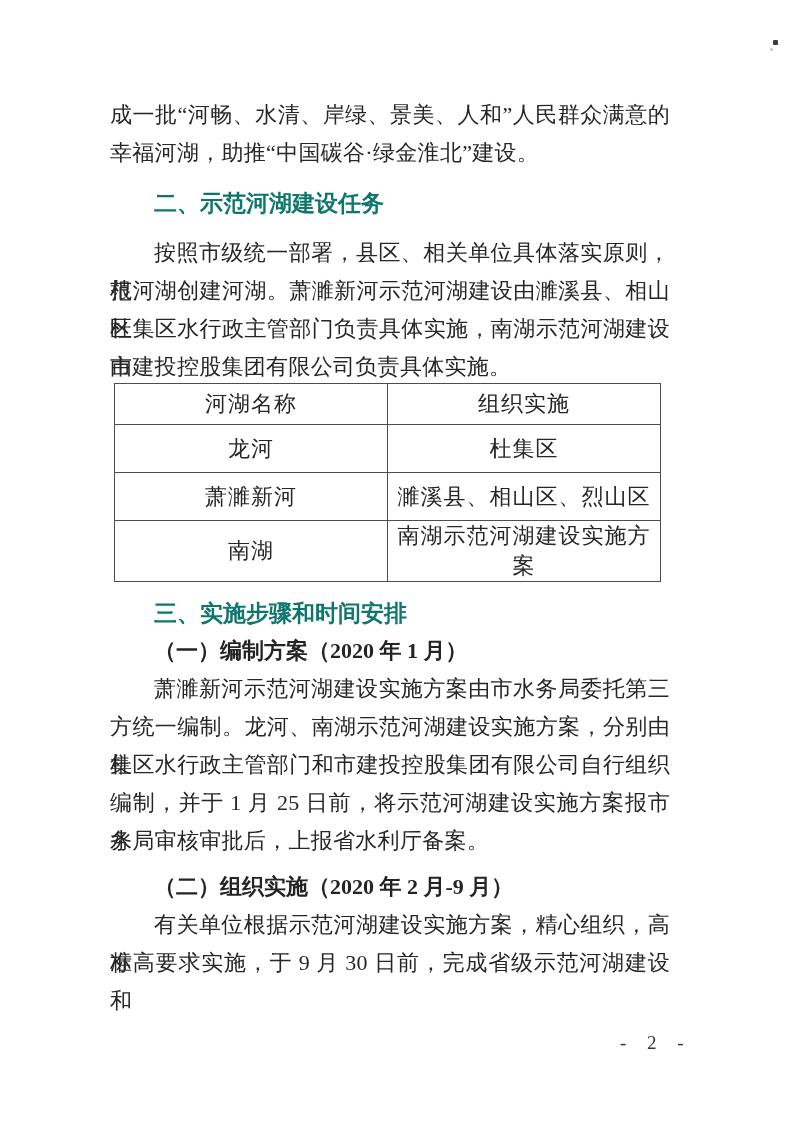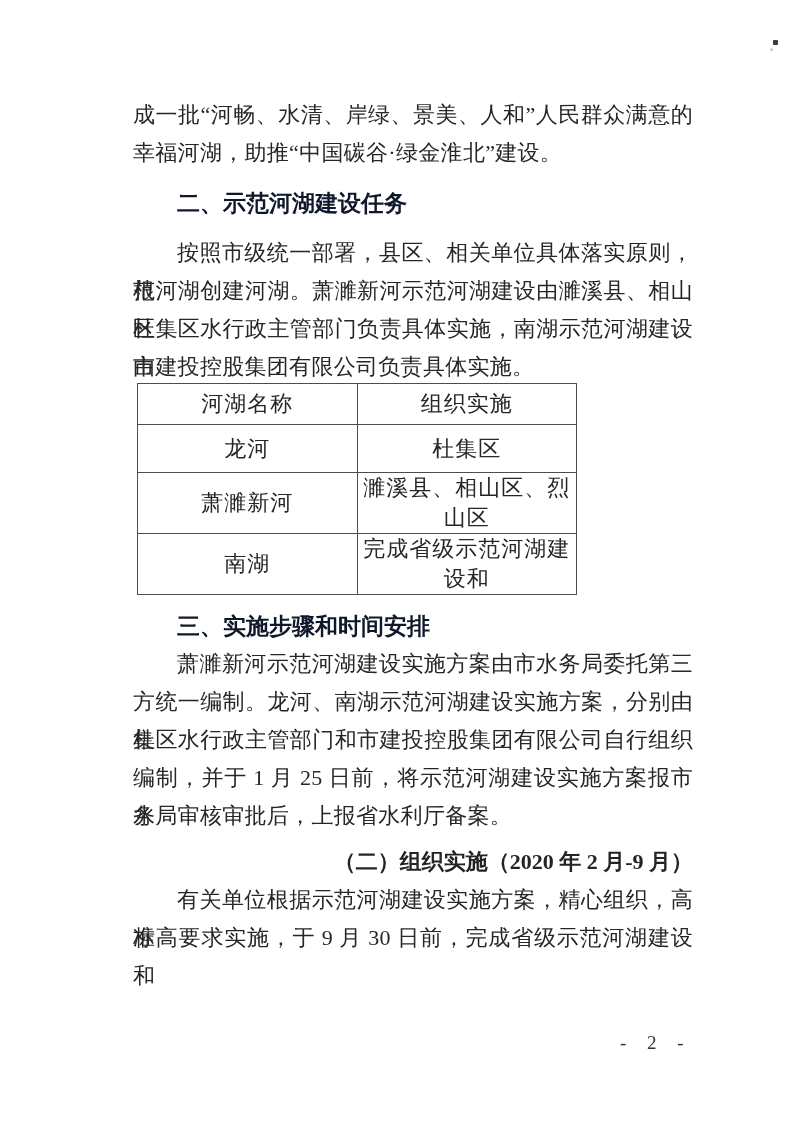--- a/index.html
+++ b/index.html
@@ -30,21 +30,21 @@
     position: absolute;
     left: 770px;
     top: 48px;
     width: 3px;
     height: 3px;
     background: #c9c9c9;
     border-radius: 50%;
   }
   .content {
     position: absolute;
-    left: 133px;
+    left: 110px;
     top: 96px;
     width: 560px;
   }
   .line {
     height: 38px;
     line-height: 38px;
     font-size: 22px;
     letter-spacing: 0.3px;
     white-space: nowrap;
   }
@@ -56,36 +56,36 @@
   }
   .indent { text-indent: 44px; }
   .h-num {
     margin-top: 12px;
     height: 38px;
     line-height: 38px;
     padding-left: 44px;
     font-size: 23px;
     font-weight: bold;
     font-family: "Liberation Sans", "DejaVu Sans", sans-serif;
-    color: #0f172a;
+    color: #0f766e;
   }
   .h-sub {
     height: 38px;
     line-height: 38px;
     padding-left: 44px;
     font-size: 22px;
     font-weight: bold;
     color: #242424;
   }
-  .h-sub2 { margin-top: 8px; text-align: right; }
+  .h-sub2 { margin-top: 8px; }
   .para2 { margin-top: 12px; }
   .para3 { }
   table.river-table {
     margin: -3px 0 0 4px;
-    width: 440px;
+    width: 547px;
     border-collapse: collapse;
     table-layout: fixed;
   }
   table.river-table th,
   table.river-table td {
     border: 1.5px solid #4d4d4d;
     text-align: center;
     vertical-align: middle;
     font-size: 22px;
     font-weight: normal;
@@ -138,27 +138,28 @@
         <tr>
           <td>龙河</td>
           <td>杜集区</td>
         </tr>
         <tr>
           <td>萧濉新河</td>
           <td>濉溪县、相山区、烈山区</td>
         </tr>
         <tr>
           <td>南湖</td>
-          <td>完成省级示范河湖建设和</td>
+          <td>南湖示范河湖建设实施方案</td>
         </tr>
       </tbody>
     </table>
 
     <div class="h-num">三、实施步骤和时间安排</div>
 
+    <div class="h-sub">（一）编制方案（2020 年 1 月）</div>
 
     <div class="para para3">
       <div class="line stretch indent">萧濉新河示范河湖建设实施方案由市水务局委托第三</div>
       <div class="line stretch">方统一编制。龙河、南湖示范河湖建设实施方案，分别由杜</div>
       <div class="line stretch">集区水行政主管部门和市建投控股集团有限公司自行组织</div>
       <div class="line stretch">编制，并于 1 月 25 日前，将示范河湖建设实施方案报市水</div>
       <div class="line">务局审核审批后，上报省水利厅备案。</div>
     </div>
 
     <div class="h-sub h-sub2">（二）组织实施（2020 年 2 月-9 月）</div>

